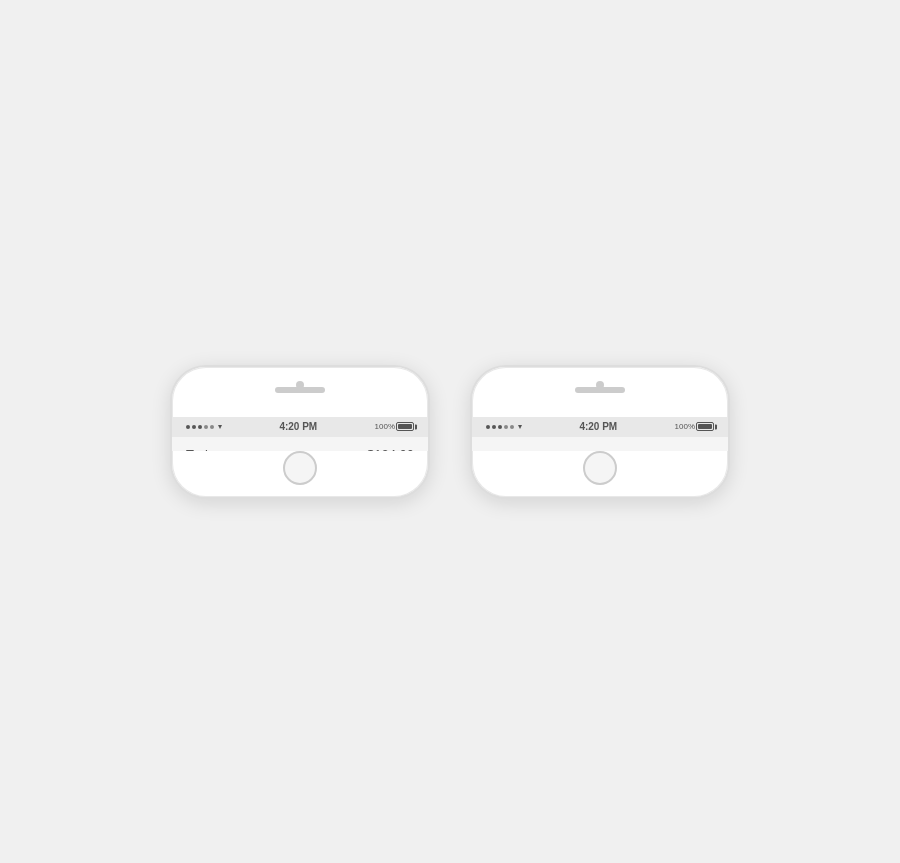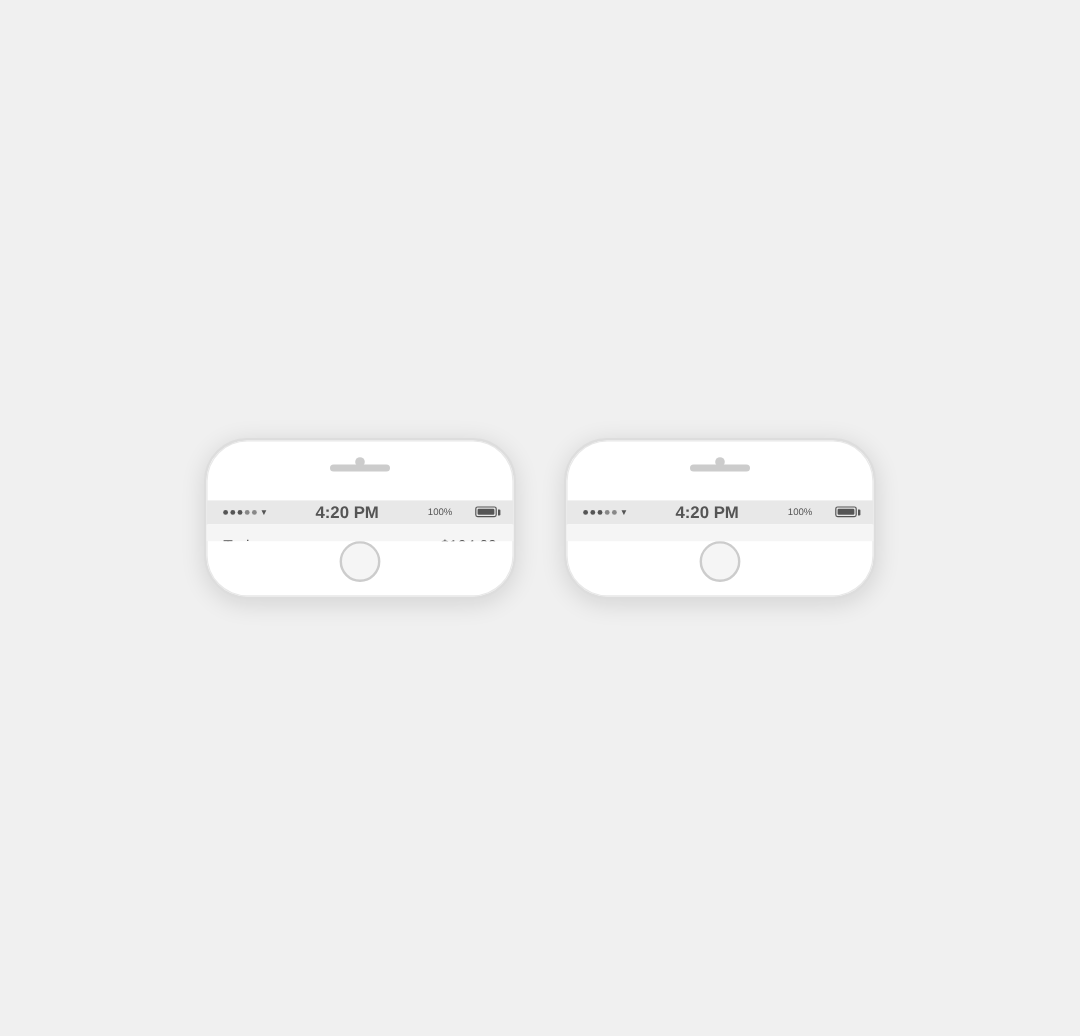--- a/index.html
+++ b/index.html
@@ -102,27 +102,27 @@
     }
 
     .dot.filled { background: #555; }
 
     .wifi-icon {
       font-size: 8px;
     }
 
     .status-center {
       font-weight: 600;
-      font-size: 14px;
+      font-size: 10px;
     }
 
     .status-right {
       display: flex;
       align-items: center;
-      gap: 19px;
+      gap: 1px;
       font-size: 8px;
     }
 
     .battery {
       width: 18px;
       height: 9px;
       border: 1.5px solid #555;
       border-radius: 2px;
       position: relative;
       display: flex;

